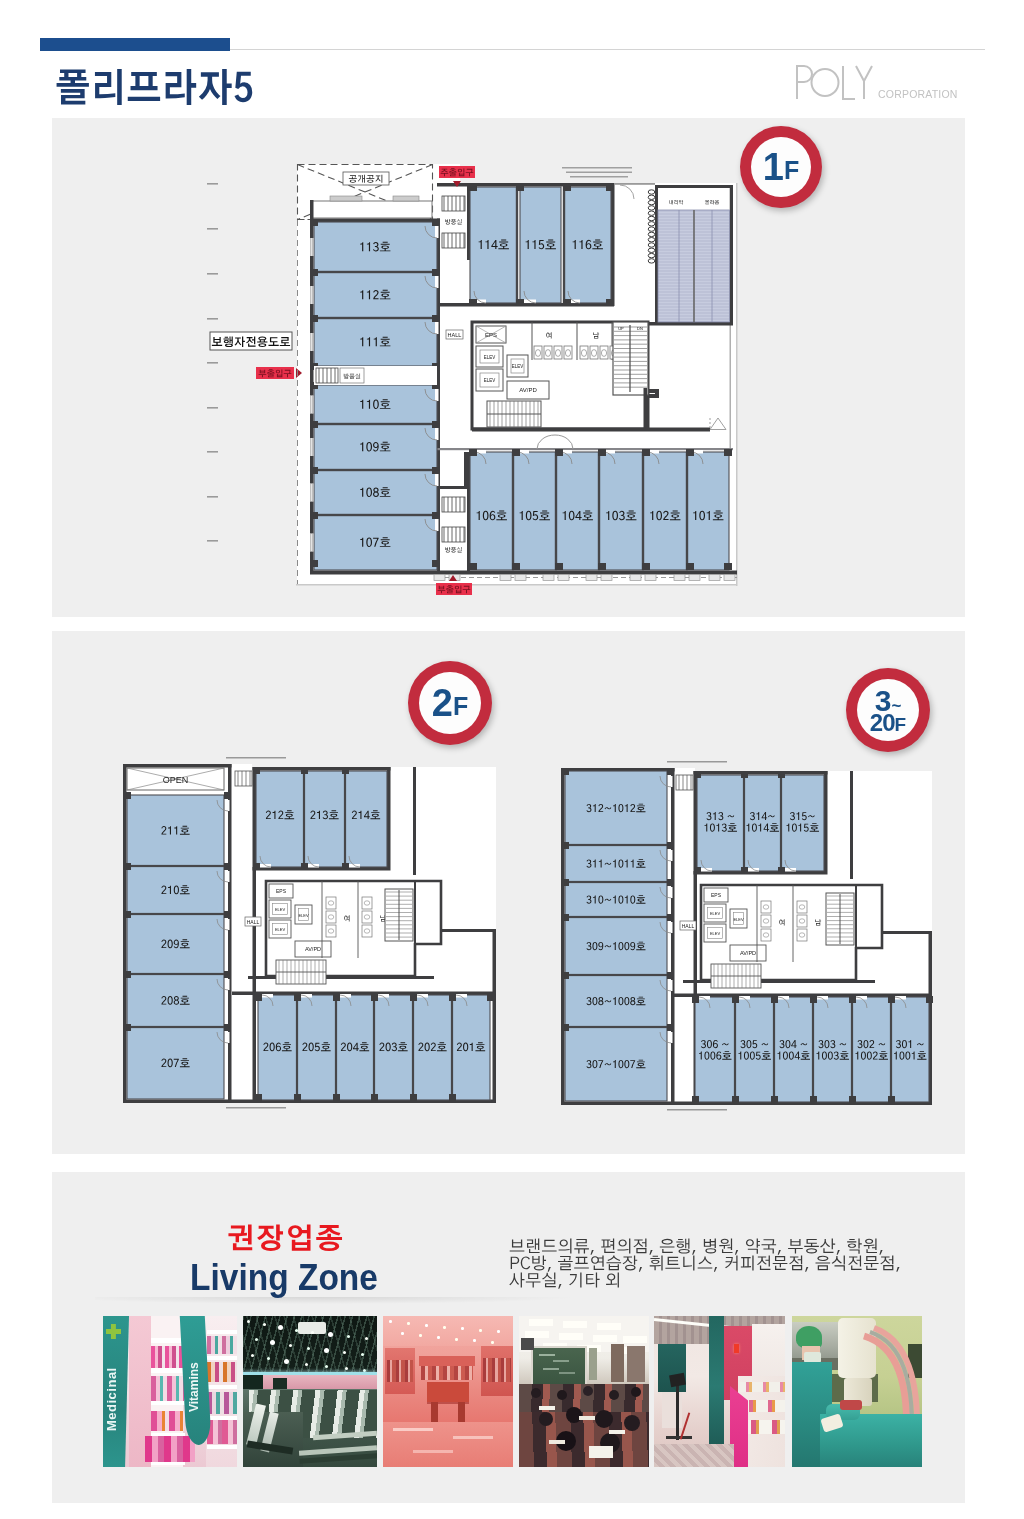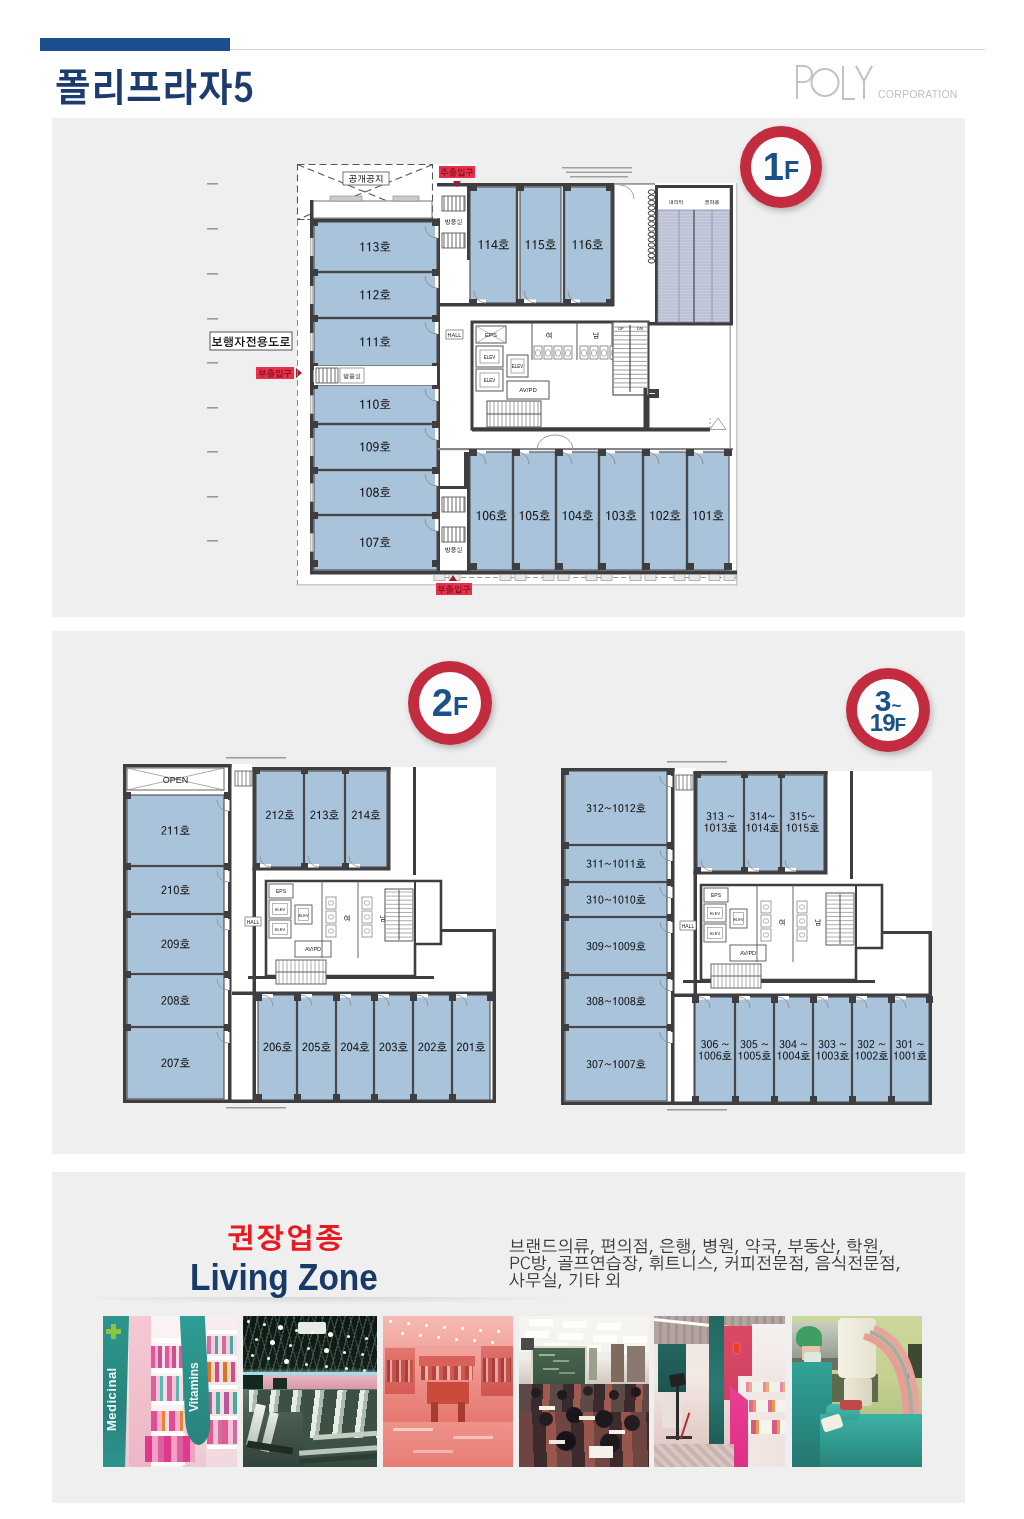--- a/index.html
+++ b/index.html
@@ -1239,21 +1239,21 @@
       <rect x="680" y="921" width="16" height="9" fill="#fff" stroke="#666" stroke-width="0.7"></rect>
       <text x="688" y="928" font-family="Liberation Sans,sans-serif" font-size="5" fill="#222" text-anchor="middle">HALL</text>
     </svg>
     <div style="position:absolute;left:408px;top:661px;width:84px;height:84px;border-radius:50%;background:#c22c3e;box-shadow:2px 3px 6px rgba(0,0,0,0.25)"></div>
     <div style="position:absolute;left:419px;top:672px;width:62px;height:62px;border-radius:50%;background:#fdfdfd;display:flex;align-items:center;justify-content:center;font-family:'Liberation Sans',sans-serif;font-weight:bold;color:#1a5188">
       <span style="font-size:38px">2</span>
       <span style="font-size:25px;margin-top:6px">F</span>
     </div>
     <div style="position:absolute;left:846px;top:668px;width:84px;height:84px;border-radius:50%;background:#c22c3e;box-shadow:2px 3px 6px rgba(0,0,0,0.25)"></div>
     <div style="position:absolute;left:857px;top:679px;width:62px;height:62px;border-radius:50%;background:#fdfdfd;display:flex;align-items:center;justify-content:center;font-family:'Liberation Sans',sans-serif;font-weight:bold;color:#1a5188">
-      <div style="text-align:center;line-height:0.82;margin-top:2px"><span style="font-size:30px">3</span><span style="font-size:17px">~</span><br><span style="font-size:24px;letter-spacing:-1px">19</span><span style="font-size:19px">F</span></div>
+      <div style="text-align:center;line-height:0.82;margin-top:2px"><span style="font-size:30px">3</span><span style="font-size:17px">~</span><br><span style="font-size:24px;letter-spacing:-1px">20</span><span style="font-size:19px">F</span></div>
     </div>
     <div style="position:absolute;left:95px;top:1297px;width:740px;height:10px;background:radial-gradient(ellipse 50% 100% at 30% 0%,rgba(0,0,0,0.10),rgba(0,0,0,0) 70%)"></div>
     <svg style="position:absolute;left:150px;top:1210px" width="420" height="95" viewBox="0 0 420 95">
       <g transform="translate(76.44,38.5) scale(0.027832,-0.027832)" fill="#e8191f">
         <use href="#g45" x="0"></use>
         <use href="#g46" x="1060"></use>
         <use href="#g47" x="2121"></use>
         <use href="#g48" x="3182"></use>
       </g>
     </svg>

